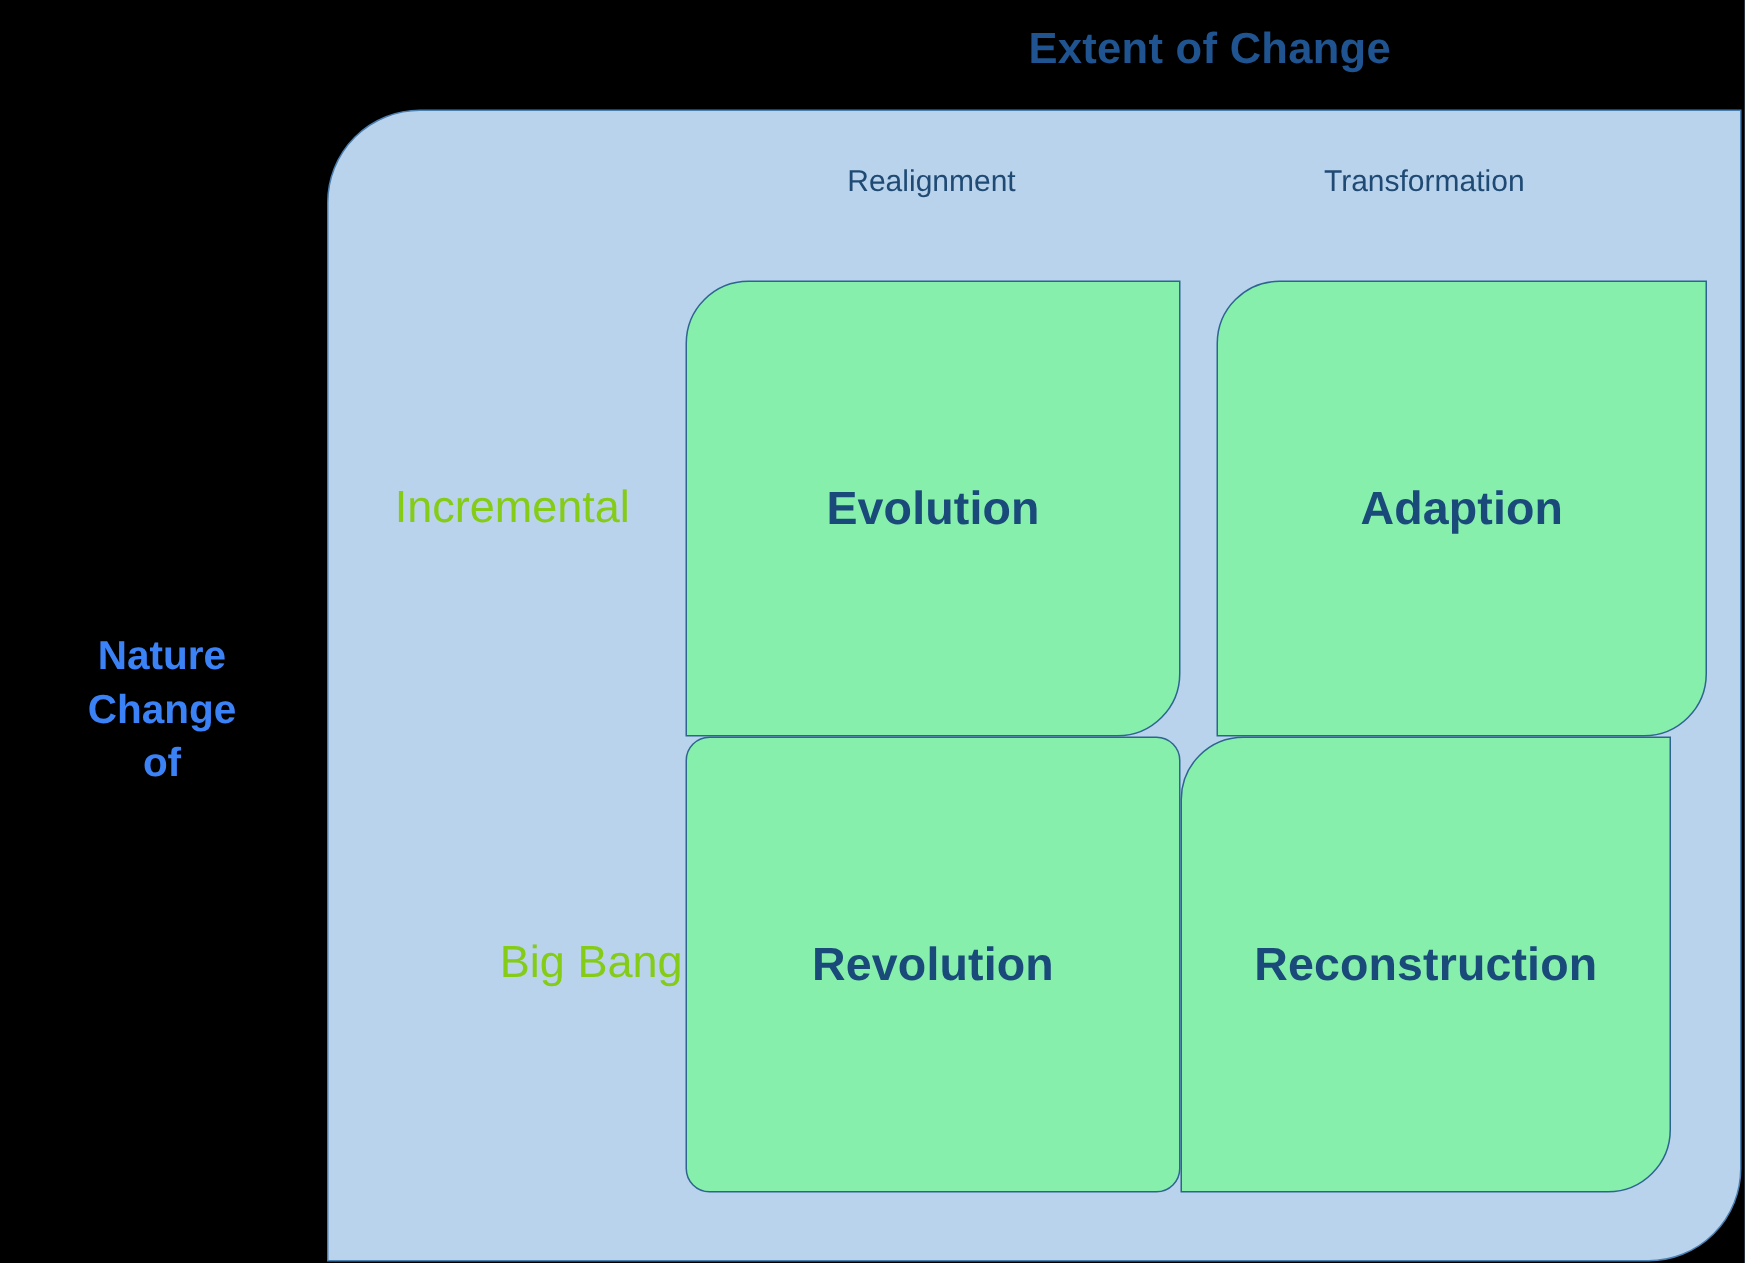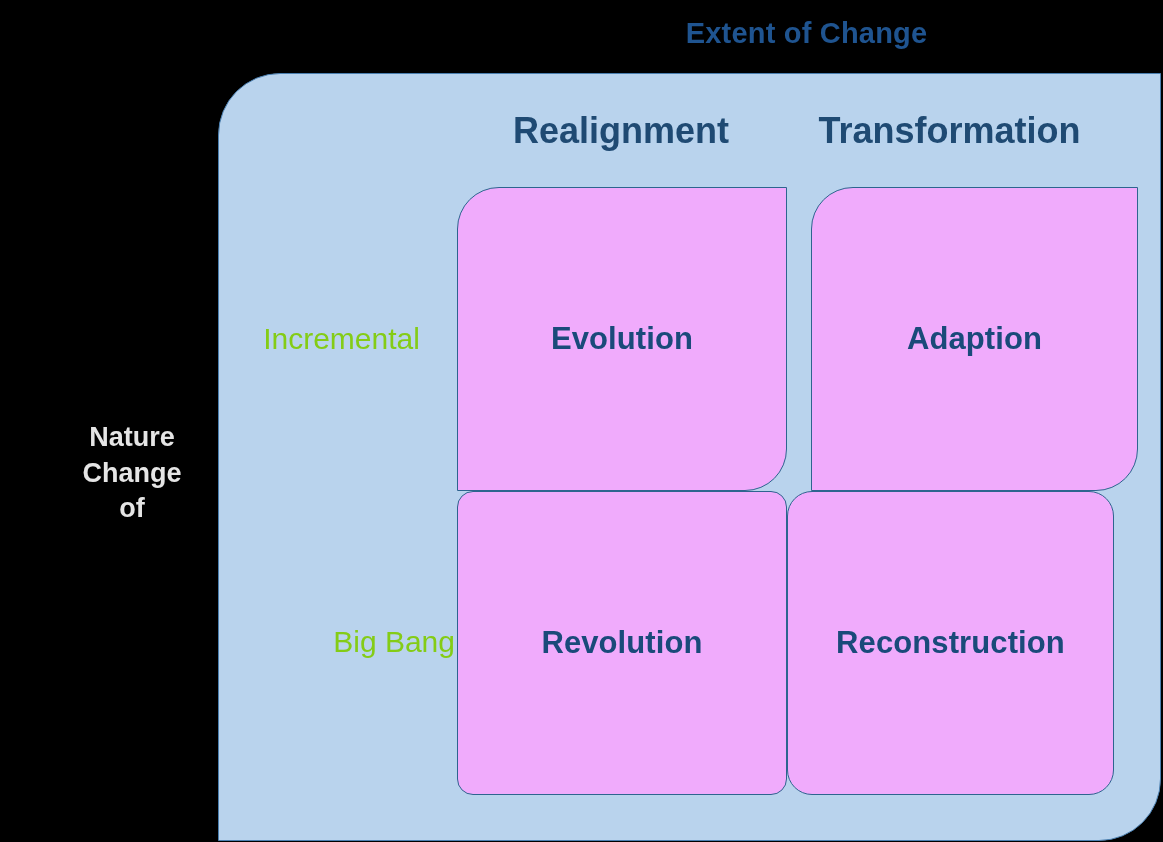--- a/index.html
+++ b/index.html
@@ -33,23 +33,22 @@
 
   
   #left-axis-title {
     position: absolute;
     left: 0px;
     top: 420px;
     width: 216px;
     text-align: center;
     font-size: 27px;
     font-weight: bold;
-    color: #e5e5e5;
+    color: #3b82f6;
     line-height: 1.32;
-    margin-left: 24px;
   }
   #left-axis-title .ln { display: block; }
 
   
   #matrix-panel {
     position: absolute;
     left: 218px;
     top: 73px;
     width: 943px;
     height: 768px;
@@ -59,23 +58,23 @@
     border-top-left-radius: 62px;
     border-bottom-right-radius: 62px;
     border-top-right-radius: 0;
     border-bottom-left-radius: 0;
   }
 
   
   .col-header {
     position: absolute;
     top: 110px;
-    font-size: 36px;
+    font-size: 20px;
     color: #1f4a73;
-    font-weight: bold;
+    font-weight: normal;
     text-align: center;
     white-space: nowrap;
   }
   #col-header-0 { left: 455px; width: 332px; }
   #col-header-1 { left: 787px; width: 325px; }
 
   
   .row-header {
     position: absolute;
     left: 228px;
@@ -86,21 +85,21 @@
     text-align: center;
     white-space: nowrap;
   }
   #row-header-0 { top: 322px; }
   #row-header-1 { top: 625px; text-align: right; }
 
   
   .quadrant {
     position: absolute;
     box-sizing: border-box;
-    background: #f0abfc;
+    background: #86efac;
     border: 1.8px solid #2e648f;
     border-top-left-radius: 42px;
     border-bottom-right-radius: 42px;
     border-top-right-radius: 0;
     border-bottom-left-radius: 0;
     display: flex;
     align-items: center;
     justify-content: center;
   }
   .quadrant-label {
@@ -108,21 +107,21 @@
     font-weight: bold;
     color: #1a4a7a;
     text-align: center;
     white-space: nowrap;
     letter-spacing: 0.1px;
   }
 
   #quadrant-evolution      { left: 457px; top: 187px; width: 330px; height: 304px; }
   #quadrant-adaption       { left: 787px; top: 187px; width: 327px; height: 304px; margin-left: 24px; }
   #quadrant-revolution     { left: 457px; top: 491px; width: 330px; height: 304px; border-radius: 16px; }
-  #quadrant-reconstruction { left: 787px; top: 491px; width: 327px; height: 304px; border-radius: 25px; }
+  #quadrant-reconstruction { left: 787px; top: 491px; width: 327px; height: 304px; }
 </style>
 </head>
 <body>
 
 <div id="top-axis-title">Extent of Change</div>
 
 <div id="left-axis-title">
   <span class="ln">Nature</span>
   <span class="ln">Change</span>
   <span class="ln">of</span>

